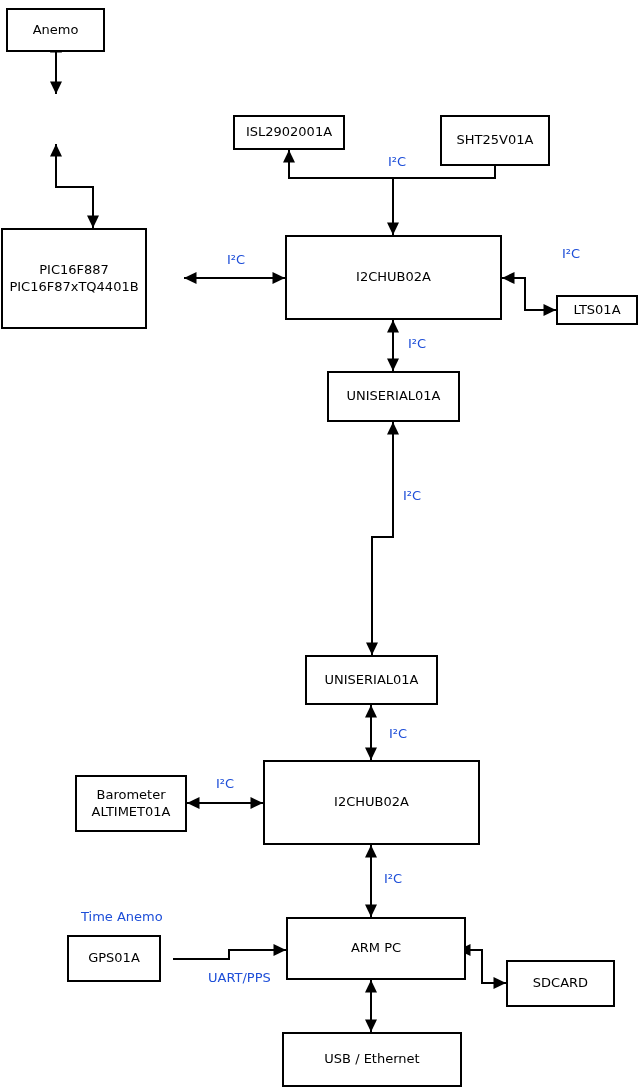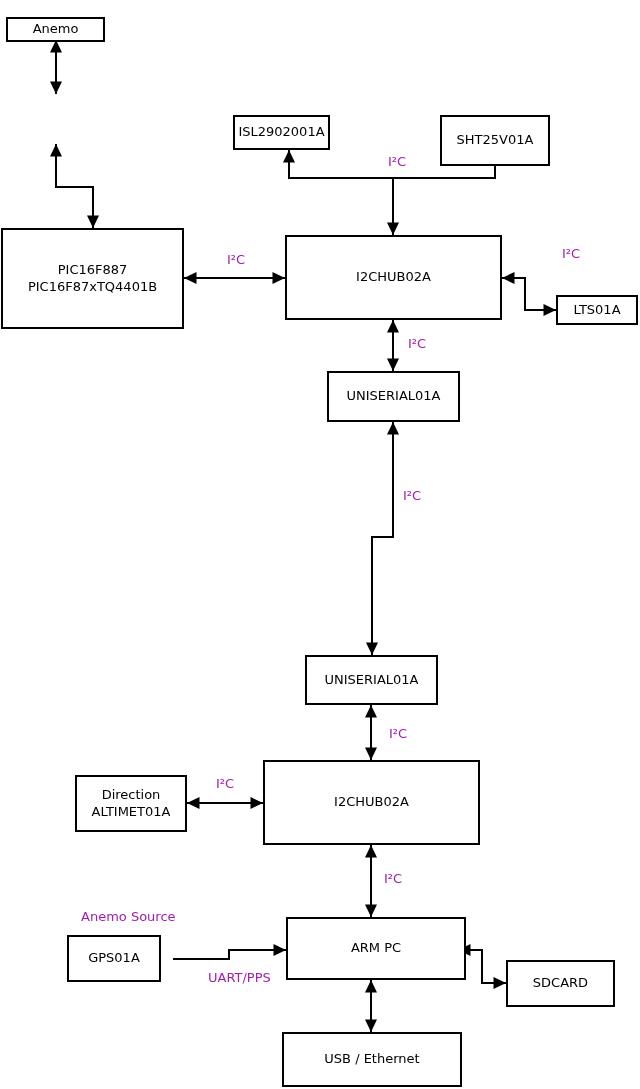--- a/index.html
+++ b/index.html
@@ -33,21 +33,21 @@
     display: block;
     text-align: center;
     font-size: 13px;
     line-height: 1.3;
     color: #000000;
     white-space: pre-line;
   }
   .edge-label {
     position: absolute;
     font-size: 13px;
-    color: #a21caf;
+    color: #1d4ed8;
     white-space: nowrap;
   }
 </style>
 </head>
 <body>
 
 <div id="canvas">
   <svg id="edges" width="640" height="1089" viewBox="0 0 640 1089" xmlns="http://www.w3.org/2000/svg">
     <defs>
       <marker id="arrow" markerUnits="userSpaceOnUse" markerWidth="14" markerHeight="13" refX="13" refY="6.5" orient="auto-start-reverse">
@@ -63,47 +63,47 @@
       <polyline points="502,278 525,278 525,310 556,310" fill="none" stroke="#000000" stroke-width="2" marker-end="url(#arrow)" marker-start="url(#arrow)"></polyline>
       <polyline points="393,320 393,371" fill="none" stroke="#000000" stroke-width="2" marker-end="url(#arrow)" marker-start="url(#arrow)"></polyline>
       <polyline points="393,422 393,537 372,537 372,655" fill="none" stroke="#000000" stroke-width="2" marker-end="url(#arrow)" marker-start="url(#arrow)"></polyline>
       <polyline points="371,705 371,760" fill="none" stroke="#000000" stroke-width="2" marker-end="url(#arrow)" marker-start="url(#arrow)"></polyline>
       <polyline points="187,803 263,803" fill="none" stroke="#000000" stroke-width="2" marker-end="url(#arrow)" marker-start="url(#arrow)"></polyline>
       <polyline points="371,845 371,917" fill="none" stroke="#000000" stroke-width="2" marker-end="url(#arrow)" marker-start="url(#arrow)"></polyline>
       <polyline points="173,959 229,959 229,950 286,950" fill="none" stroke="#000000" stroke-width="2" marker-end="url(#arrow)"></polyline>
       <polyline points="458,950 482,950 482,983 506,983" fill="none" stroke="#000000" stroke-width="2" marker-end="url(#arrow)" marker-start="url(#arrow)"></polyline>
       <polyline points="371,980 371,1032" fill="none" stroke="#000000" stroke-width="2" marker-end="url(#arrow)" marker-start="url(#arrow)"></polyline>
     </svg>
-<div class="node" style="left: 6px; top: 17px; width: 99px; height: 25px;">
+<div class="node" style="left: 6px; top: 8px; width: 99px; height: 44px;">
       <span>Anemo</span>
     </div>
-    <div class="node" style="left: 1px; top: 228px; width: 183px; height: 101px;">
+    <div class="node" style="left: 1px; top: 228px; width: 146px; height: 101px;">
       <span>PIC16F887
 PIC16F87xTQ4401B</span>
     </div>
-    <div class="node" style="left: 233px; top: 115px; width: 97px; height: 35px; justify-content: center;">
+    <div class="node" style="left: 233px; top: 115px; width: 112px; height: 35px; justify-content: center;">
       <span>ISL2902001A</span>
     </div>
     <div class="node" style="left: 440px; top: 115px; width: 110px; height: 51px;">
       <span>SHT25V01A</span>
     </div>
     <div class="node" style="left: 285px; top: 235px; width: 217px; height: 85px;">
       <span>I2CHUB02A</span>
     </div>
     <div class="node" style="left: 556px; top: 295px; width: 82px; height: 30px;">
       <span>LTS01A</span>
     </div>
     <div class="node" style="left: 327px; top: 371px; width: 133px; height: 51px;">
       <span>UNISERIAL01A</span>
     </div>
     <div class="node" style="left: 305px; top: 655px; width: 133px; height: 50px;">
       <span>UNISERIAL01A</span>
     </div>
     <div class="node" style="left: 75px; top: 775px; width: 112px; height: 57px;">
-      <span>Direction
+      <span>Barometer
 ALTIMET01A</span>
     </div>
     <div class="node" style="left: 263px; top: 760px; width: 217px; height: 85px;">
       <span>I2CHUB02A</span>
     </div>
     <div class="node" style="left: 286px; top: 917px; width: 180px; height: 63px;">
       <span>ARM PC</span>
     </div>
     <div class="node" style="left: 67px; top: 935px; width: 94px; height: 47px;">
       <span>GPS01A</span>
@@ -115,15 +115,15 @@
       <span>USB / Ethernet</span>
     </div>
     <div class="edge-label" style="left: 388px; top: 154px;">I²C</div>
     <div class="edge-label" style="left: 227px; top: 252px;">I²C</div>
     <div class="edge-label" style="left: 562px; top: 246px;">I²C</div>
     <div class="edge-label" style="left: 408px; top: 336px;">I²C</div>
     <div class="edge-label" style="left: 403px; top: 488px;">I²C</div>
     <div class="edge-label" style="left: 389px; top: 726px;">I²C</div>
     <div class="edge-label" style="left: 216px; top: 776px;">I²C</div>
     <div class="edge-label" style="left: 384px; top: 871px;">I²C</div>
-    <div class="edge-label" style="left: 81px; top: 909px;">Anemo Source</div>
+    <div class="edge-label" style="left: 81px; top: 909px;">Time Anemo</div>
     <div class="edge-label" style="left: 192px; top: 970px; margin-left: 16px;">UART/PPS</div>
   </div>
 
 </body></html>

